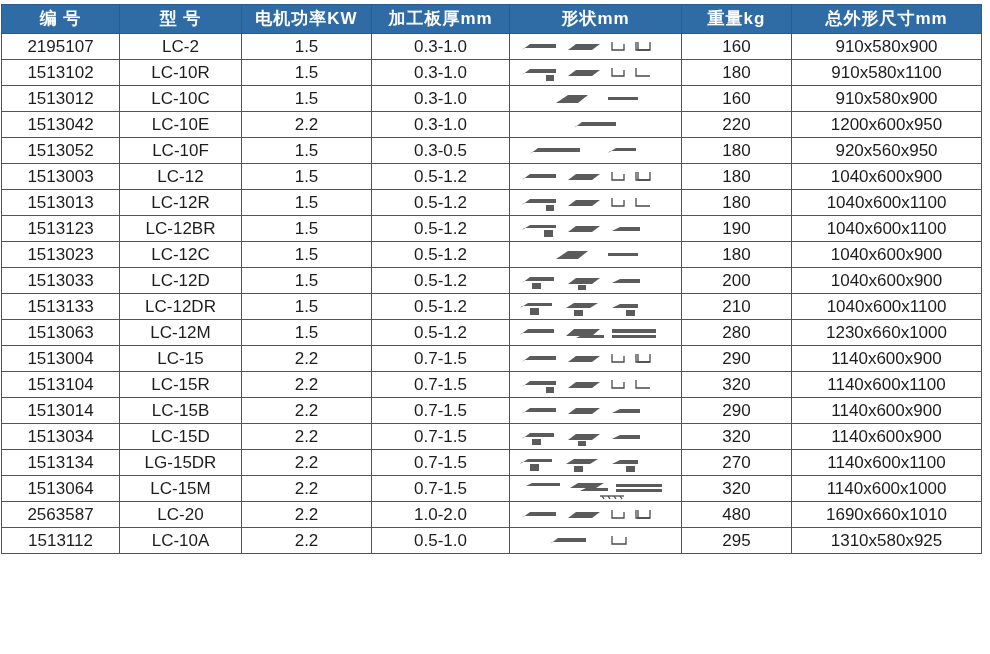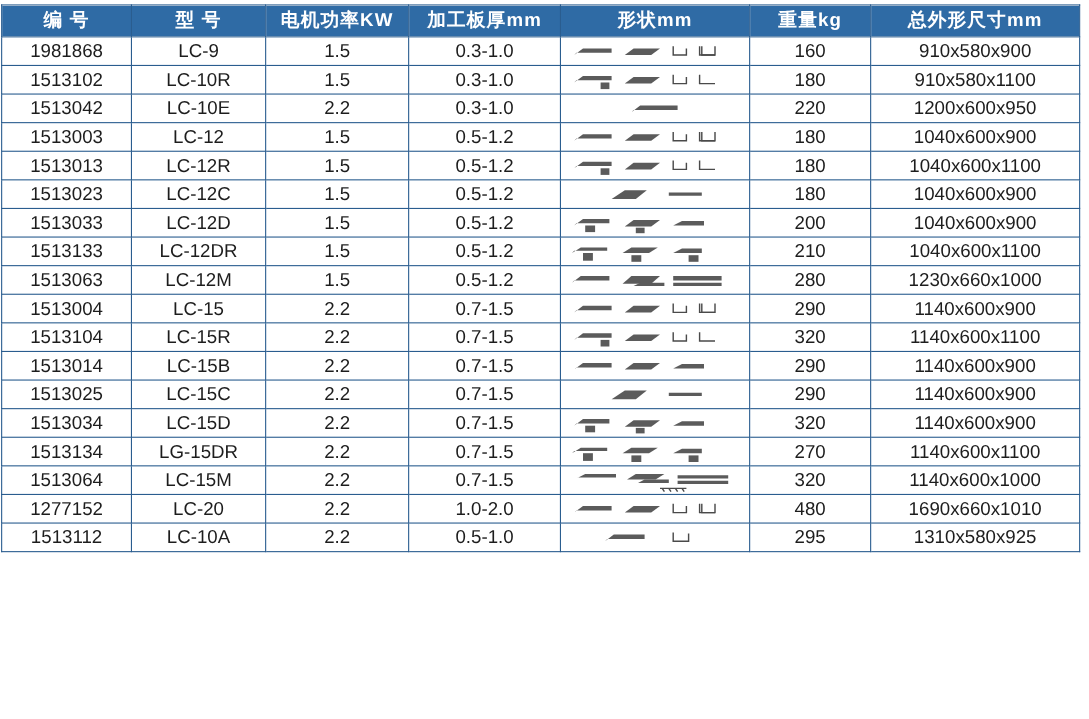--- a/index.html
+++ b/index.html
@@ -89,22 +89,22 @@
       <th>型 号</th>
       <th>电机功率KW</th>
       <th>加工板厚mm</th>
       <th>形状mm</th>
       <th>重量kg</th>
       <th>总外形尺寸mm</th>
     </tr>
   </thead>
   <tbody id="table-body">
       <tr>
-        <td>1981868</td>
-        <td>LC-9</td>
+        <td>2195107</td>
+        <td>LC-2</td>
         <td>1.5</td>
         <td>0.3-1.0</td>
         <td class="shape-cell">
           <svg width="160" height="22" viewBox="0 0 160 22">
       <g class="shape-line">
         <path d="M6 14 L14 8 L40 8 L40 12 L8 12 Z" class="shape-fill"></path>
         <path d="M52 14 L60 8 L84 8 L76 14 Z" class="shape-fill"></path>
         <path d="M96 6 L96 14 L108 14 L108 8"></path>
         <path d="M122 14 L122 6 L134 6 L134 14" transform="rotate(180 128 10)"></path>
         <path d="M120 6 L120 14 L134 14"></path>
@@ -127,35 +127,67 @@
         <path d="M52 14 L60 8 L84 8 L76 14 Z" class="shape-fill"></path>
         <path d="M96 6 L96 14 L108 14 L108 8"></path>
         <path d="M120 6 L120 14 L134 14"></path>
       </g>
     </svg>
         </td>
         <td>180</td>
         <td>910x580x1100</td>
       </tr>
       <tr>
+        <td>1513012</td>
+        <td>LC-10C</td>
+        <td>1.5</td>
+        <td>0.3-1.0</td>
+        <td class="shape-cell">
+          <svg width="160" height="22" viewBox="0 0 160 22">
+      <g class="shape-line">
+        <path d="M40 15 L52 7 L72 7 L62 15 Z" class="shape-fill"></path>
+        <path d="M92 12 L122 12 L122 9 L92 9 Z" class="shape-fill"></path>
+      </g>
+    </svg>
+        </td>
+        <td>160</td>
+        <td>910x580x900</td>
+      </tr>
+      <tr>
         <td>1513042</td>
         <td>LC-10E</td>
         <td>2.2</td>
         <td>0.3-1.0</td>
         <td class="shape-cell">
           <svg width="160" height="22" viewBox="0 0 160 22">
       <g class="shape-line">
         <path d="M58 14 L66 8 L100 8 L100 12 L60 12 Z" class="shape-fill"></path>
       </g>
     </svg>
         </td>
         <td>220</td>
         <td>1200x600x950</td>
       </tr>
       <tr>
+        <td>1513052</td>
+        <td>LC-10F</td>
+        <td>1.5</td>
+        <td>0.3-0.5</td>
+        <td class="shape-cell">
+          <svg width="160" height="22" viewBox="0 0 160 22">
+      <g class="shape-line">
+        <path d="M14 14 L22 8 L64 8 L64 12 L16 12 Z" class="shape-fill"></path>
+        <path d="M92 13 L100 8 L120 8 L120 11 L94 11 Z" class="shape-fill"></path>
+      </g>
+    </svg>
+        </td>
+        <td>180</td>
+        <td>920x560x950</td>
+      </tr>
+      <tr>
         <td>1513003</td>
         <td>LC-12</td>
         <td>1.5</td>
         <td>0.5-1.2</td>
         <td class="shape-cell">
           <svg width="160" height="22" viewBox="0 0 160 22">
       <g class="shape-line">
         <path d="M6 14 L14 8 L40 8 L40 12 L8 12 Z" class="shape-fill"></path>
         <path d="M52 14 L60 8 L84 8 L76 14 Z" class="shape-fill"></path>
         <path d="M96 6 L96 14 L108 14 L108 8"></path>
@@ -177,20 +209,38 @@
       <g class="shape-line">
         <path d="M6 13 L14 7 L40 7 L40 11 L8 11 Z" class="shape-fill"></path>
         <rect x="30" y="13" width="8" height="6" class="shape-fill"></rect>
         <path d="M52 14 L60 8 L84 8 L76 14 Z" class="shape-fill"></path>
         <path d="M96 6 L96 14 L108 14 L108 8"></path>
         <path d="M120 6 L120 14 L134 14"></path>
       </g>
     </svg>
         </td>
         <td>180</td>
+        <td>1040x600x1100</td>
+      </tr>
+      <tr>
+        <td>1513123</td>
+        <td>LC-12BR</td>
+        <td>1.5</td>
+        <td>0.5-1.2</td>
+        <td class="shape-cell">
+          <svg width="160" height="22" viewBox="0 0 160 22">
+      <g class="shape-line">
+        <path d="M6 12 L14 7 L40 7 L40 10 L8 10 Z" class="shape-fill"></path>
+        <rect x="28" y="12" width="9" height="7" class="shape-fill"></rect>
+        <path d="M52 14 L60 8 L84 8 L76 14 Z" class="shape-fill"></path>
+        <path d="M96 13 L124 13 L124 9 L104 9 Z" class="shape-fill"></path>
+      </g>
+    </svg>
+        </td>
+        <td>190</td>
         <td>1040x600x1100</td>
       </tr>
       <tr>
         <td>1513023</td>
         <td>LC-12C</td>
         <td>1.5</td>
         <td>0.5-1.2</td>
         <td class="shape-cell">
           <svg width="160" height="22" viewBox="0 0 160 22">
       <g class="shape-line">
@@ -302,36 +352,20 @@
         <td>1513014</td>
         <td>LC-15B</td>
         <td>2.2</td>
         <td>0.7-1.5</td>
         <td class="shape-cell">
           <svg width="160" height="22" viewBox="0 0 160 22">
       <g class="shape-line">
         <path d="M6 14 L14 8 L40 8 L40 12 L8 12 Z" class="shape-fill"></path>
         <path d="M52 14 L60 8 L84 8 L76 14 Z" class="shape-fill"></path>
         <path d="M96 13 L124 13 L124 9 L104 9 Z" class="shape-fill"></path>
-      </g>
-    </svg>
-        </td>
-        <td>290</td>
-        <td>1140x600x900</td>
-      </tr>
-      <tr>
-        <td>1513025</td>
-        <td>LC-15C</td>
-        <td>2.2</td>
-        <td>0.7-1.5</td>
-        <td class="shape-cell">
-          <svg width="160" height="22" viewBox="0 0 160 22">
-      <g class="shape-line">
-        <path d="M40 15 L52 7 L72 7 L62 15 Z" class="shape-fill"></path>
-        <path d="M92 12 L122 12 L122 9 L92 9 Z" class="shape-fill"></path>
       </g>
     </svg>
         </td>
         <td>290</td>
         <td>1140x600x900</td>
       </tr>
       <tr>
         <td>1513034</td>
         <td>LC-15D</td>
         <td>2.2</td>
@@ -385,21 +419,21 @@
         <path d="M100 14 L146 14 L146 11 L100 11 Z" class="shape-fill"></path>
         <path d="M86 18 L88 21 M92 18 L94 21 M98 18 L100 21 M104 18 L106 21"></path>
         <path d="M84 18 L108 18"></path>
       </g>
     </svg>
         </td>
         <td>320</td>
         <td>1140x600x1000</td>
       </tr>
       <tr>
-        <td>1277152</td>
+        <td>2563587</td>
         <td>LC-20</td>
         <td>2.2</td>
         <td>1.0-2.0</td>
         <td class="shape-cell">
           <svg width="160" height="22" viewBox="0 0 160 22">
       <g class="shape-line">
         <path d="M6 14 L14 8 L40 8 L40 12 L8 12 Z" class="shape-fill"></path>
         <path d="M52 14 L60 8 L84 8 L76 14 Z" class="shape-fill"></path>
         <path d="M96 6 L96 14 L108 14 L108 8"></path>
         <path d="M122 14 L122 6 L134 6 L134 14" transform="rotate(180 128 10)"></path>

